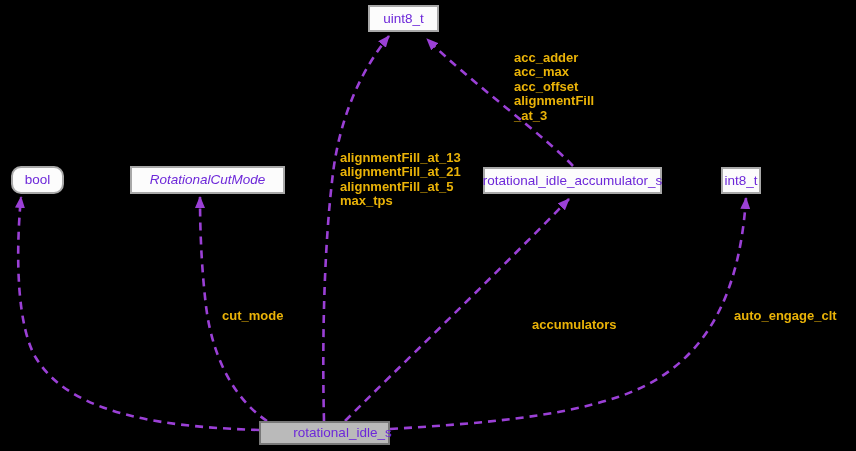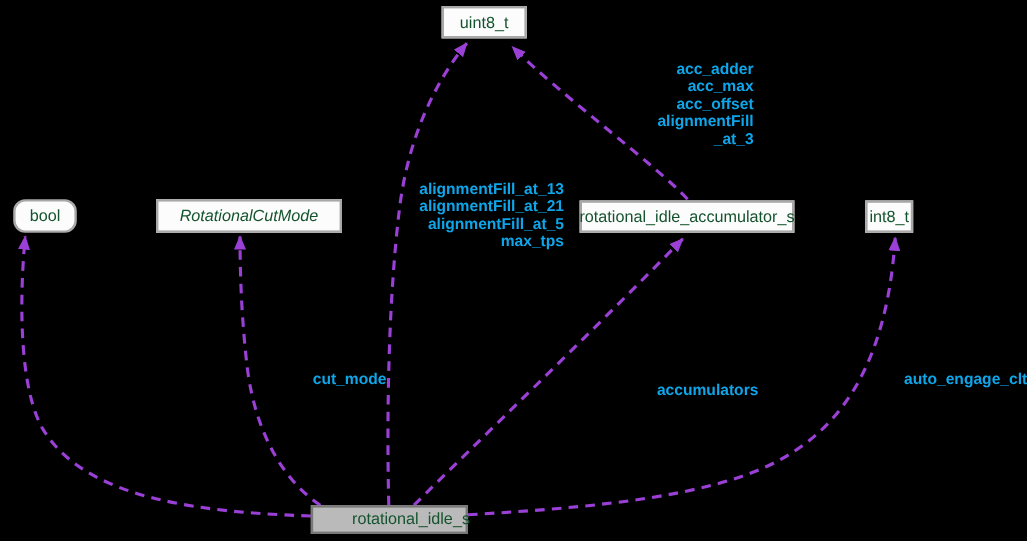--- a/index.html
+++ b/index.html
@@ -26,46 +26,46 @@
     fill: none;
     stroke: #9B40D6;
     stroke-width: 2.6;
     stroke-dasharray: 8 6;
   }
   .node {
     position: absolute;
     box-sizing: border-box;
     background: #FCFCFC;
     border: 2px solid #A8A8A8;
-    color: #14532d;
+    color: #6d28d9;
     font-size: 13.5px;
     line-height: 1;
     display: flex;
     align-items: center;
     justify-content: center;
     white-space: nowrap;
     cursor: pointer;
   }
   .node.main {
     background: #BABABA;
     border: 2px solid #787878;
   }
   .node-uint8        { left: 368px; top: 5px;   width: 71px;  height: 27px; }
   .node-bool         { left: 11px;  top: 166px; width: 53px;  height: 28px; border-radius: 10px; }
   .node-cutmode      { left: 130px; top: 166px; width: 155px; height: 28px; font-style: italic; }
   .node-accumulator  { left: 483px; top: 167px; width: 179px; height: 27px; }
   .node-int8         { left: 721px; top: 167px; width: 40px;  height: 27px; }
   .node-main-idle    { left: 259px; top: 421px; width: 131px; height: 24px; padding-left: 36px; }
   .edge-label {
     position: absolute;
-    color: #0ea5e9;
+    color: #eab308;
     font-size: 13px;
     font-weight: 600;
     line-height: 14.4px;
-    text-align: right;
+    text-align: left;
     white-space: pre-line;
   }
   .lbl-bool    { left: 28px;  top: 234px; width: 172px; }
   .lbl-cutmode { left: 222px; top: 309px; width: 100px; }
   .lbl-uint8a  { left: 340px; top: 151px; width: 130px; }
   .lbl-accum   { left: 532px; top: 307px; width: 100px; margin-top: 11px; }
   .lbl-int8    { left: 734px; top: 309px; width: 122px; }
   .lbl-acc     { left: 514px; top: 51px;  width: 114px; }
 </style>
 </head>

